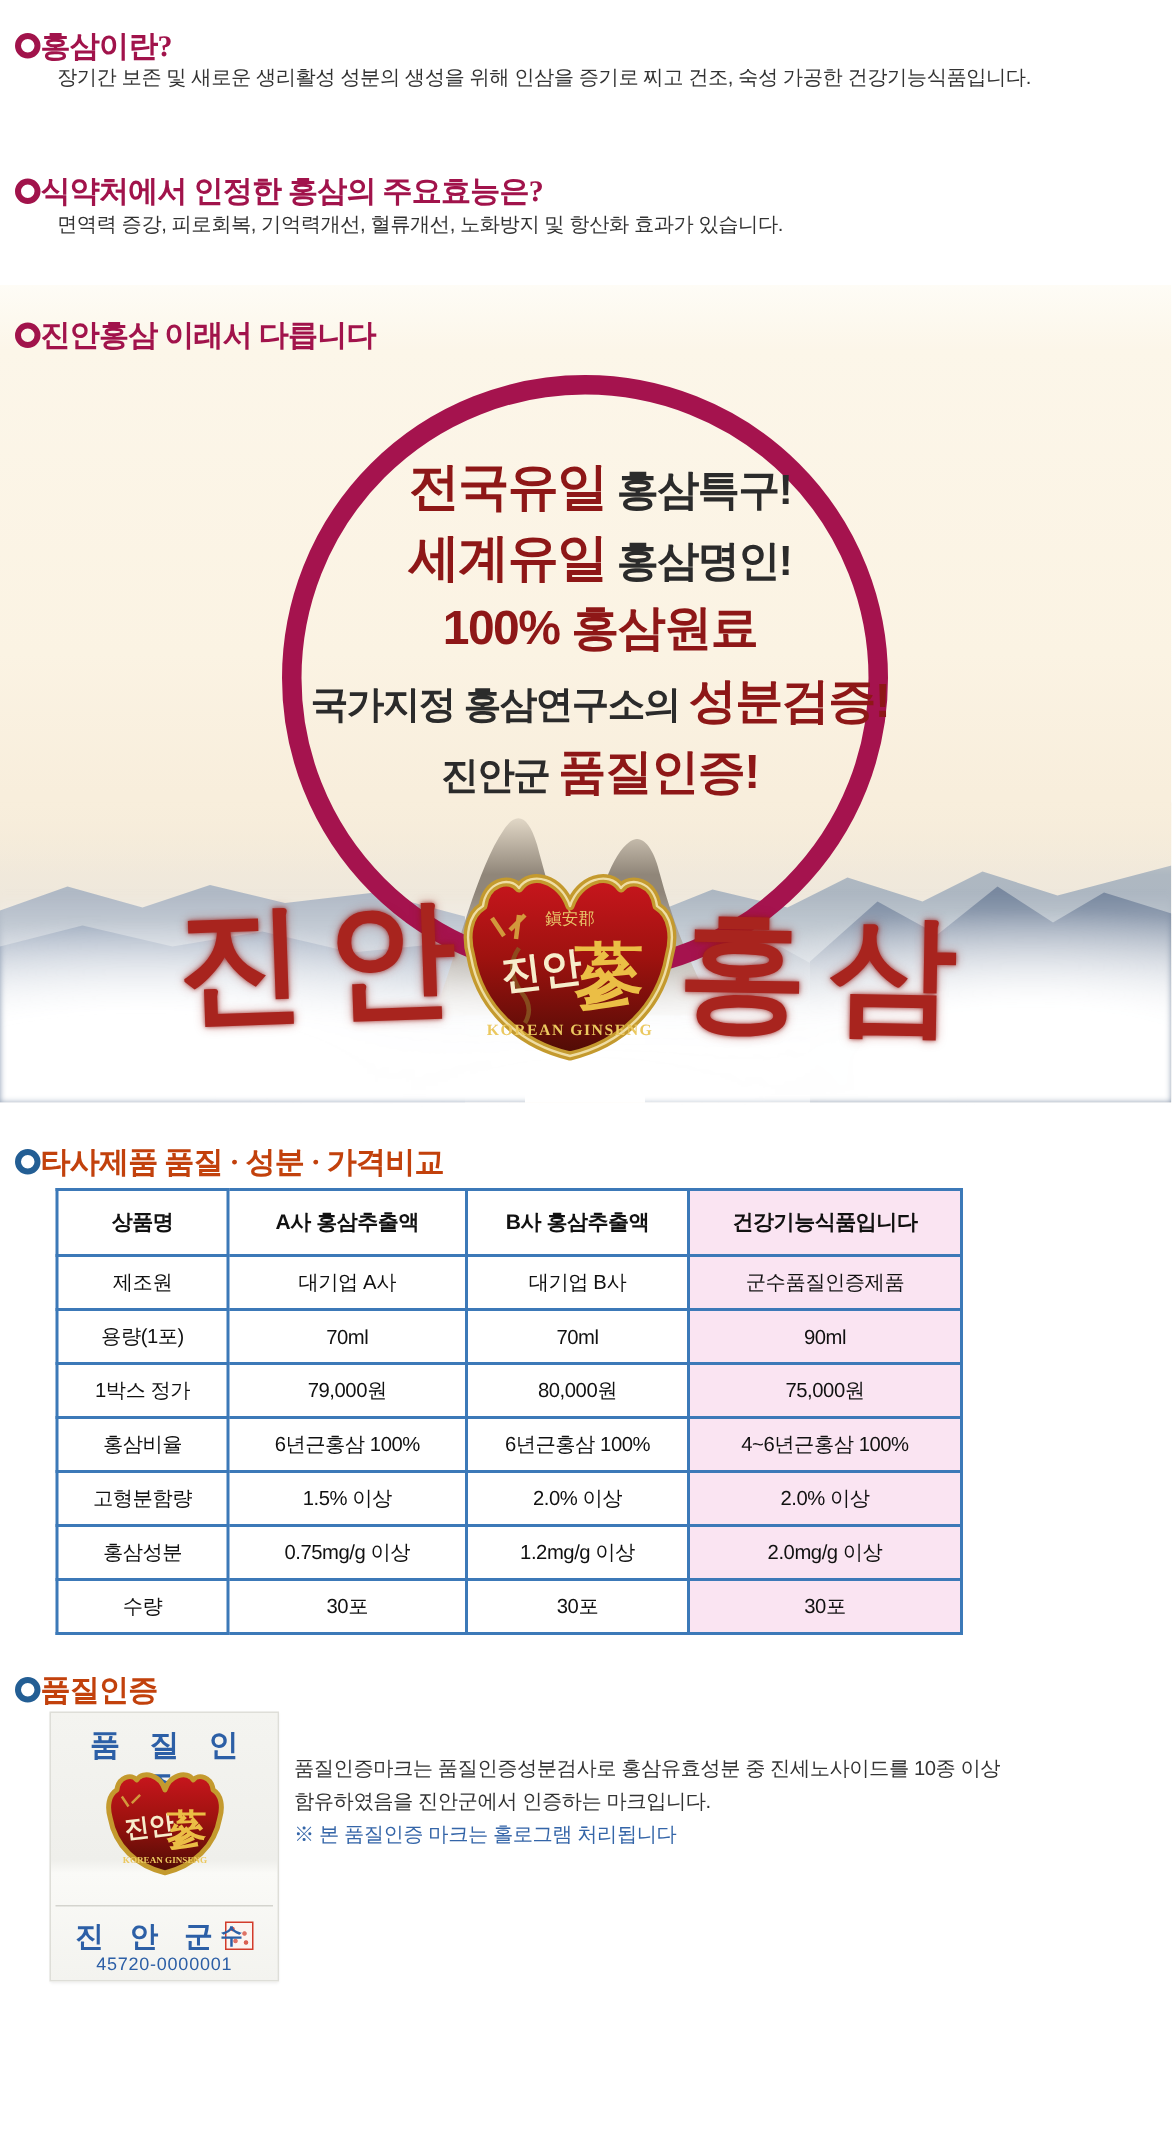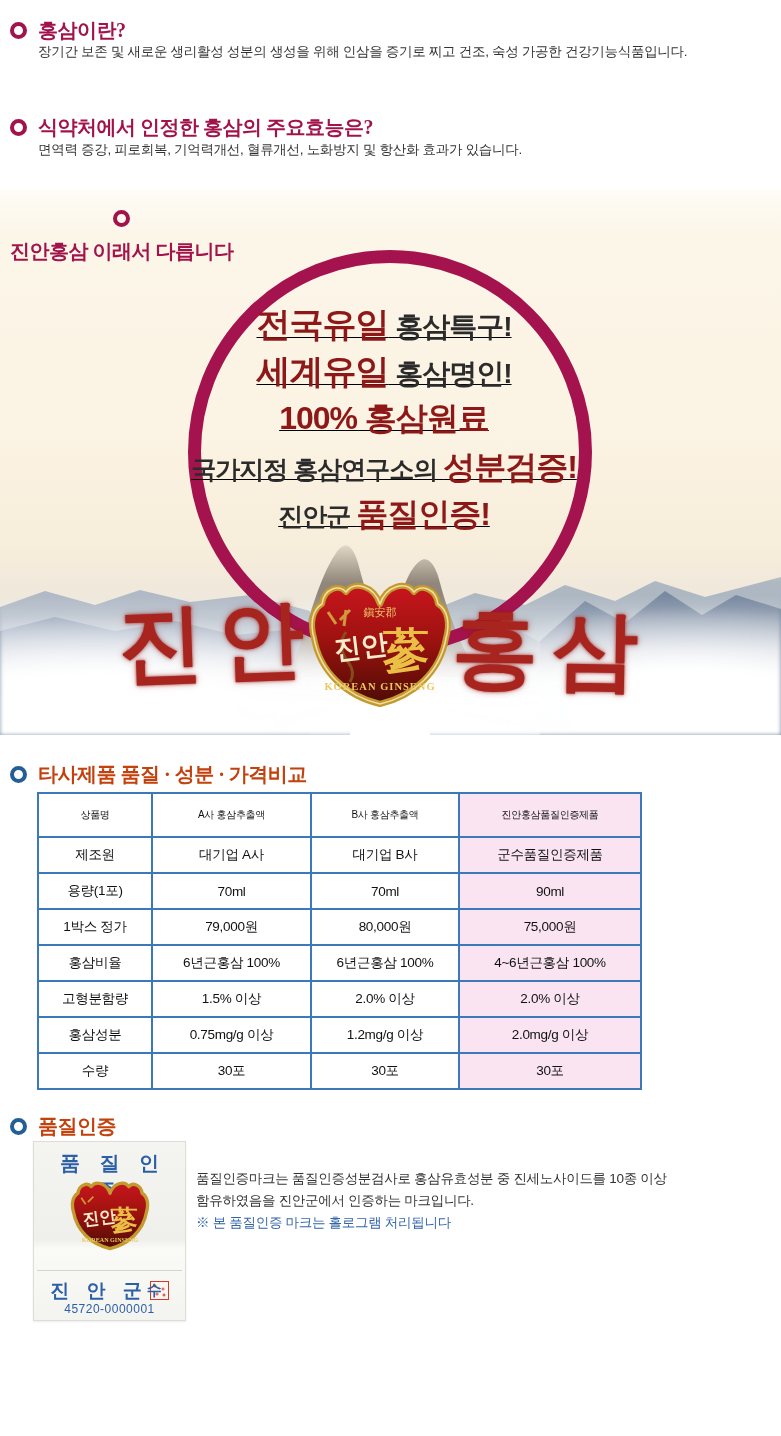--- a/index.html
+++ b/index.html
@@ -1,20 +1,20 @@
 <!DOCTYPE html>
 <html lang="ko"><head>
 <meta charset="utf-8">
 <style>
   html,body{margin:0;padding:0;background:#fff;}
   #canvas{position:relative;width:781px;height:1436px;background:#ffffff;overflow:hidden;
           font-family:"Liberation Sans", sans-serif;}
 
   
-  .sec-head{position:absolute;display:flex;align-items:center;gap:11px;}
+  .sec-head{position:absolute;display:flex;align-items:center;}
   .ring{width:17px;height:17px;border-radius:50%;box-sizing:border-box;flex:0 0 auto;}
   .ring.crimson{border:4.5px solid #A1134B;}
   .ring.blue{border:4.5px solid #235E94;}
   .sec-head h2{margin:0;font-family:"Liberation Serif", serif;font-weight:bold;font-size:20px;letter-spacing:-0.5px;}
   .sec-head.crimson h2{color:#A1134B;}
   .sec-head.blue h2{color:#c2410c;}
   .body-text{position:absolute;left:38px;margin:0;font-size:13.5px;color:#333;letter-spacing:-0.3px;}
 
   
   .banner{position:absolute;left:0;top:190px;width:781px;height:545px;
@@ -25,35 +25,35 @@
          background:linear-gradient(180deg,#F8EEDC 0%,rgba(248,238,220,0) 100%);z-index:1;}
   .photo svg{position:absolute;left:0;top:0;z-index:0;}
   .fog{position:absolute;left:0;right:0;bottom:0;height:140px;z-index:2;filter:blur(2px);
        background:
         radial-gradient(60% 100% at 12% 85%, #fff 28%, rgba(255,255,255,0) 72%),
         radial-gradient(48% 90% at 50% 100%, #fff 22%, rgba(255,255,255,0) 70%),
         radial-gradient(55% 100% at 88% 80%, #fff 26%, rgba(255,255,255,0) 72%),
         linear-gradient(180deg, rgba(255,255,255,0) 0%, rgba(255,255,255,.92) 62%, #fff 100%);}
   .big-ring{position:absolute;left:188px;top:60px;width:404px;height:404px;border-radius:50%;
             border:13px solid #A5134E;box-sizing:border-box;z-index:3;}
-  .c-line{position:absolute;left:184px;width:400px;text-align:center;z-index:4;
-          white-space:nowrap;font-weight:bold;letter-spacing:-1px;text-decoration:underline;}
+  .c-line{position:absolute;left:200px;width:400px;text-align:center;z-index:4;
+          white-space:nowrap;font-weight:bold;letter-spacing:-1px;}
   .c-line .c-pre,.c-line .c-post{font-size:28px;color:#2B2B2B;}
   .c-line .c-em{font-size:34px;color:#8E1717;}
   .c-line.tight .c-pre,.c-line.tight .c-post{font-size:25px;}
   .c-line.tight .c-em{font-size:32px;}
   .calli{position:absolute;z-index:4;font-weight:bold;color:#A8241E;letter-spacing:14px;
          font-size:86px;line-height:1;text-shadow:0 0 3px rgba(150,20,18,.75),0 0 7px rgba(150,30,25,.4);}
   .badge-wrap{position:absolute;z-index:5;}
 
   
   .cmp-table{position:absolute;left:37px;top:792px;border-collapse:collapse;table-layout:fixed;width:603px;}
   .cmp-table th,.cmp-table td{border:2px solid #3C79B8;text-align:center;vertical-align:middle;
         color:#111;font-size:13.5px;letter-spacing:-0.3px;padding:0;}
-  .cmp-table th{height:42px;font-weight:normal;font-size:10px;}
+  .cmp-table th{height:42px;font-weight:bold;font-size:14px;}
   .cmp-table td{height:34px;font-weight:normal;}
   .cmp-table .hl{background:#FAE4F2;}
 
   
   .cert-card{position:absolute;left:33px;top:1141px;width:153px;height:180px;box-sizing:border-box;
              background:linear-gradient(180deg,#F4F4F0 0%,#EFEFEB 55%,#FAFAF7 60%,#F3F3EF 100%);
              border:1px solid #DEDED8;box-shadow:0 1px 2px rgba(0,0,0,.08);}
   .cert-label{position:absolute;top:8px;left:0;width:100%;text-align:center;color:#2C5FA6;
               font-weight:bold;font-size:20px;letter-spacing:7px;text-indent:7px;}
   .cert-badge{position:absolute;top:38px;left:50%;transform:translateX(-50%);}
@@ -85,21 +85,21 @@
   </div>
   <p class="body-text" style="top:43px;">장기간 보존 및 새로운 생리활성 성분의 생성을 위해 인삼을 증기로 찌고 건조, 숙성 가공한 건강기능식품입니다.</p>
 
   <div class="sec-head crimson" style="left:10px;top:114px;">
     <span class="ring crimson"></span>
     <h2>식약처에서 인정한 홍삼의 주요효능은?</h2>
   </div>
   <p class="body-text" style="top:141px;">면역력 증강, 피로회복, 기억력개선, 혈류개선, 노화방지 및 항산화 효과가 있습니다.</p>
 
   <div class="banner">
-    <div class="sec-head crimson" style="left:10px;top:20px;flex-direction:column;">
+    <div class="sec-head crimson" style="left:10px;top:20px;">
       <span class="ring crimson"></span>
       <h2>진안홍삼 이래서 다릅니다</h2>
     </div>
 
     <div class="photo">
       <svg width="781" height="200" viewBox="0 0 781 200" preserveAspectRatio="none">
         <path d="M0 72 L45 56 L95 70 L140 55 L190 67 L250 60 L310 76 L310 200 L0 200 Z" fill="#9BAABE" opacity="0.75"></path>
         <path d="M430 76 L475 58 L525 70 L565 50 L615 66 L655 46 L705 62 L781 42 L781 200 L430 200 Z" fill="#92A2B7" opacity="0.7"></path>
         <path d="M0 96 L55 82 L115 96 L175 86 L235 100 L295 94 L350 112 L350 200 L0 200 Z" fill="#8293AB" opacity="0.85"></path>
         <path d="M540 106 L585 66 L625 88 L665 56 L702 80 L736 60 L781 74 L781 200 L540 200 Z" fill="#73849C" opacity="0.9"></path>
@@ -162,21 +162,21 @@
         <col style="width:114px">
         <col style="width:159px">
         <col style="width:148px">
         <col style="width:182px">
       </colgroup>
     <tbody>
         <tr>
       <th>상품명</th>
       <th>A사 홍삼추출액</th>
       <th>B사 홍삼추출액</th>
-      <th class="hl">진안홍삼품질인증제품</th>
+      <th class="hl">건강기능식품입니다</th>
     </tr>
     <tr>
       <td>제조원</td>
       <td>대기업 A사</td>
       <td>대기업 B사</td>
       <td class="hl">군수품질인증제품</td>
     </tr>
     <tr>
       <td>용량(1포)</td>
       <td>70ml</td>

